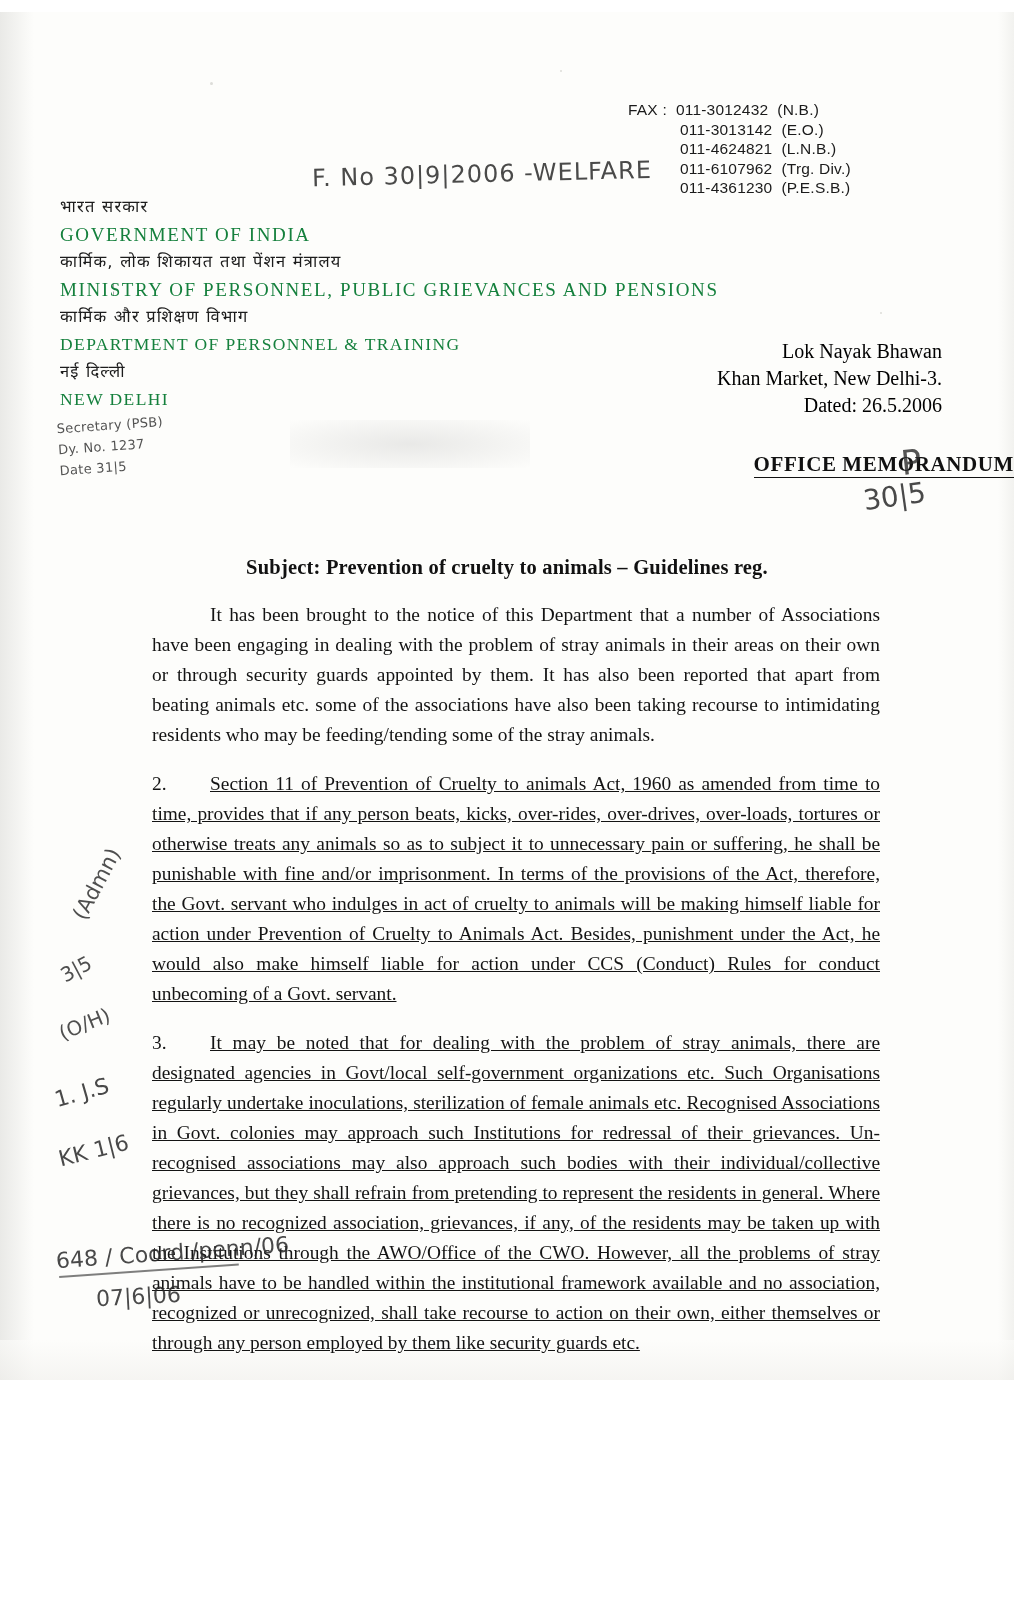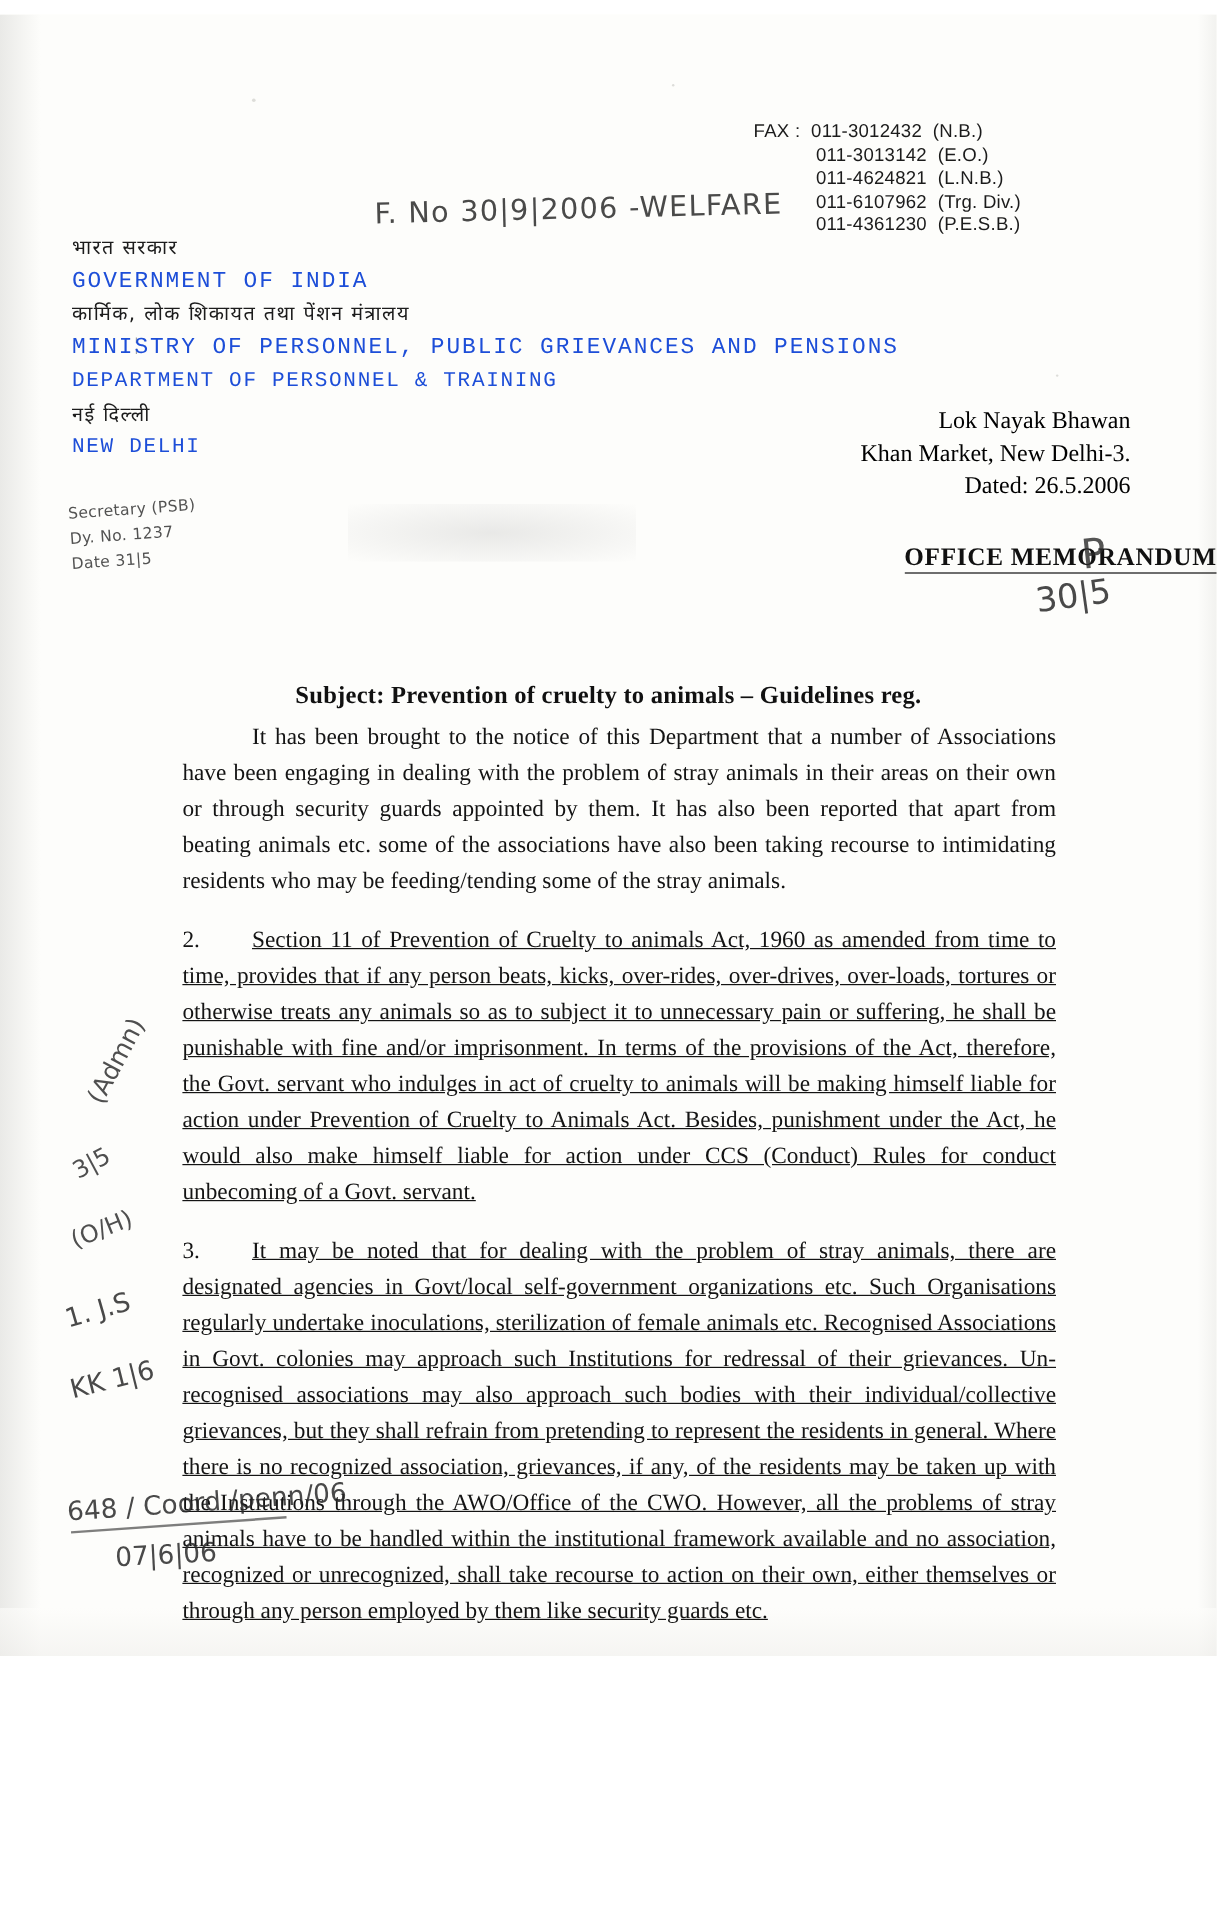--- a/index.html
+++ b/index.html
@@ -86,25 +86,25 @@
     text-align: left;
   }
   .hdr-hi {
     font-family: "DejaVu Sans", sans-serif;
     font-size: 16.5px;
     letter-spacing: 1.2px;
     line-height: 26px;
     color: #1c1c1c;
   }
   .hdr-en {
-    font-family: Liberation Mono, monospace;
+    font-family: Liberation Serif, serif;
     font-size: 19px;
     letter-spacing: 1.6px;
     line-height: 29px;
-    color: #1d4ed8;
+    color: #15803d;
   }
   .hdr-en.small { font-size: 17.5px; letter-spacing: 1.4px; }
 
   
   .addr {
     position: absolute;
     right: 72px;
     top: 326px;
     text-align: right;
     font-family: "Liberation Serif", serif;
@@ -127,21 +127,21 @@
   }
   .om-title span {
     border-bottom: 1.6px solid #111;
     padding-bottom: 1px;
   }
 
   
   .subject {
     position: absolute;
     left: 0;
-    top: 557px;
+    top: 544px;
     width: 1014px;
     text-align: center;
     font-family: "Liberation Serif", serif;
     font-weight: bold;
     font-size: 20.5px;
     letter-spacing: .2px;
   }
 
   
   .body {
@@ -331,20 +331,21 @@
 
   <div class="file-no handwritten">F. No  30|9|2006 -WELFARE</div>
 
   <div class="tick-left">¦</div>
 
   <div class="header">
     <div class="hdr-hi">भारत सरकार</div>
     <div class="hdr-en">GOVERNMENT OF INDIA</div>
     <div class="hdr-hi">कार्मिक, लोक शिकायत तथा पेंशन मंत्रालय</div>
     <div class="hdr-en">MINISTRY OF PERSONNEL, PUBLIC GRIEVANCES AND PENSIONS</div>
+    <div class="hdr-hi">कार्मिक और प्रशिक्षण विभाग</div>
     <div class="hdr-en small">DEPARTMENT OF PERSONNEL &amp; TRAINING</div>
     <div class="hdr-hi">नई दिल्ली</div>
     <div class="hdr-en small">NEW DELHI</div>
   </div>
 
   <div class="addr">
     <div>Lok Nayak Bhawan</div>
     <div>Khan Market, New Delhi-3.</div>
     <div>Dated: 26.5.2006</div>
   </div>

